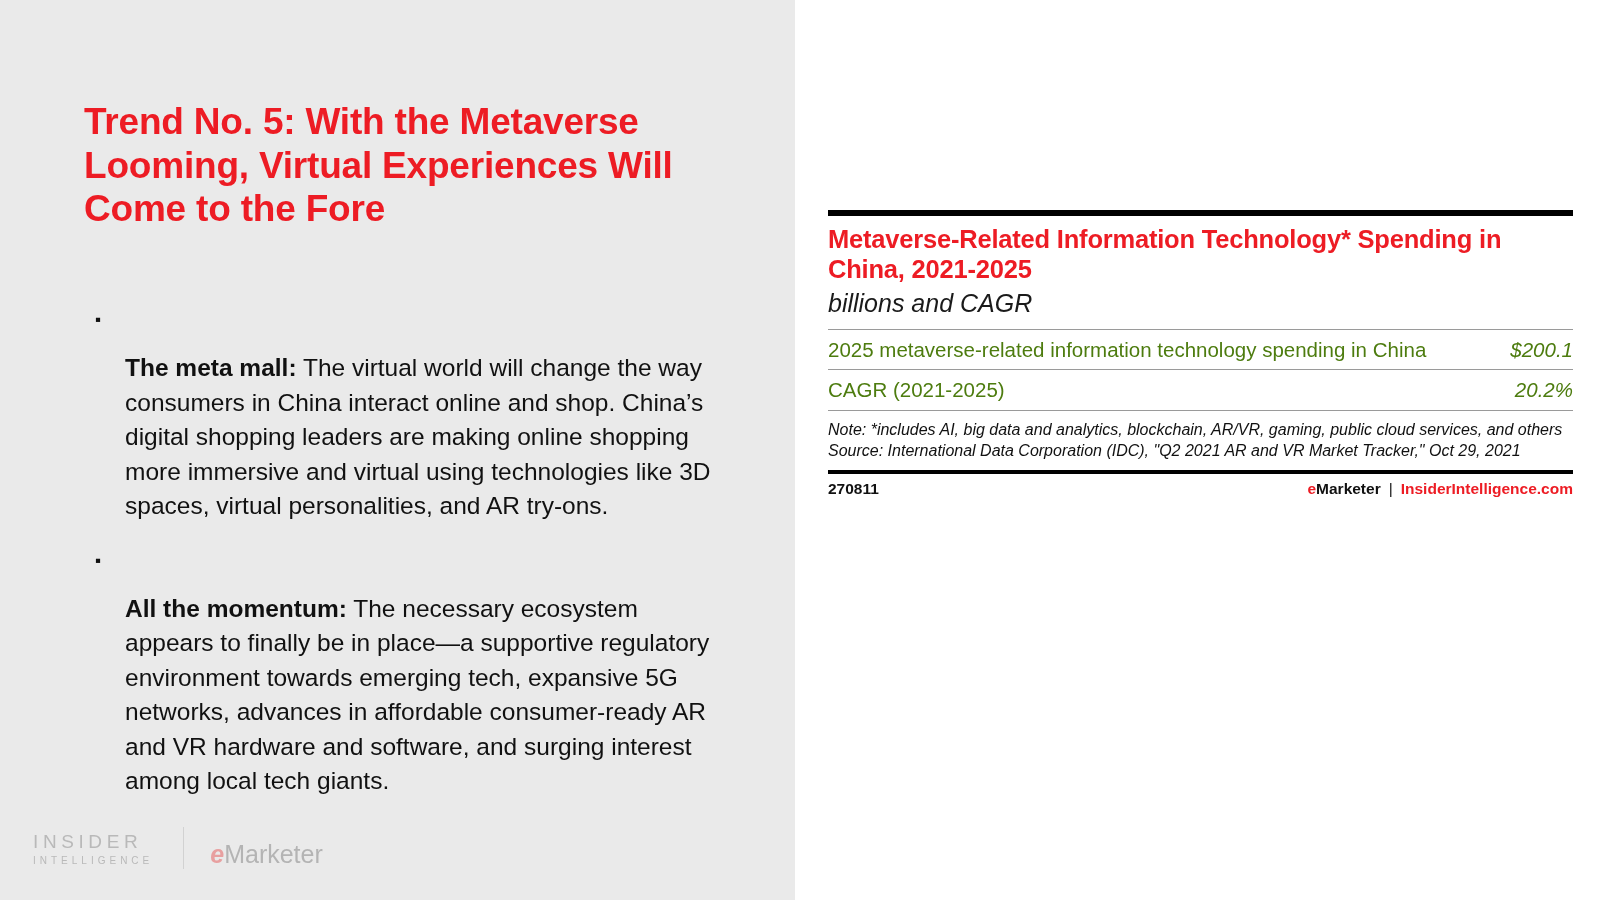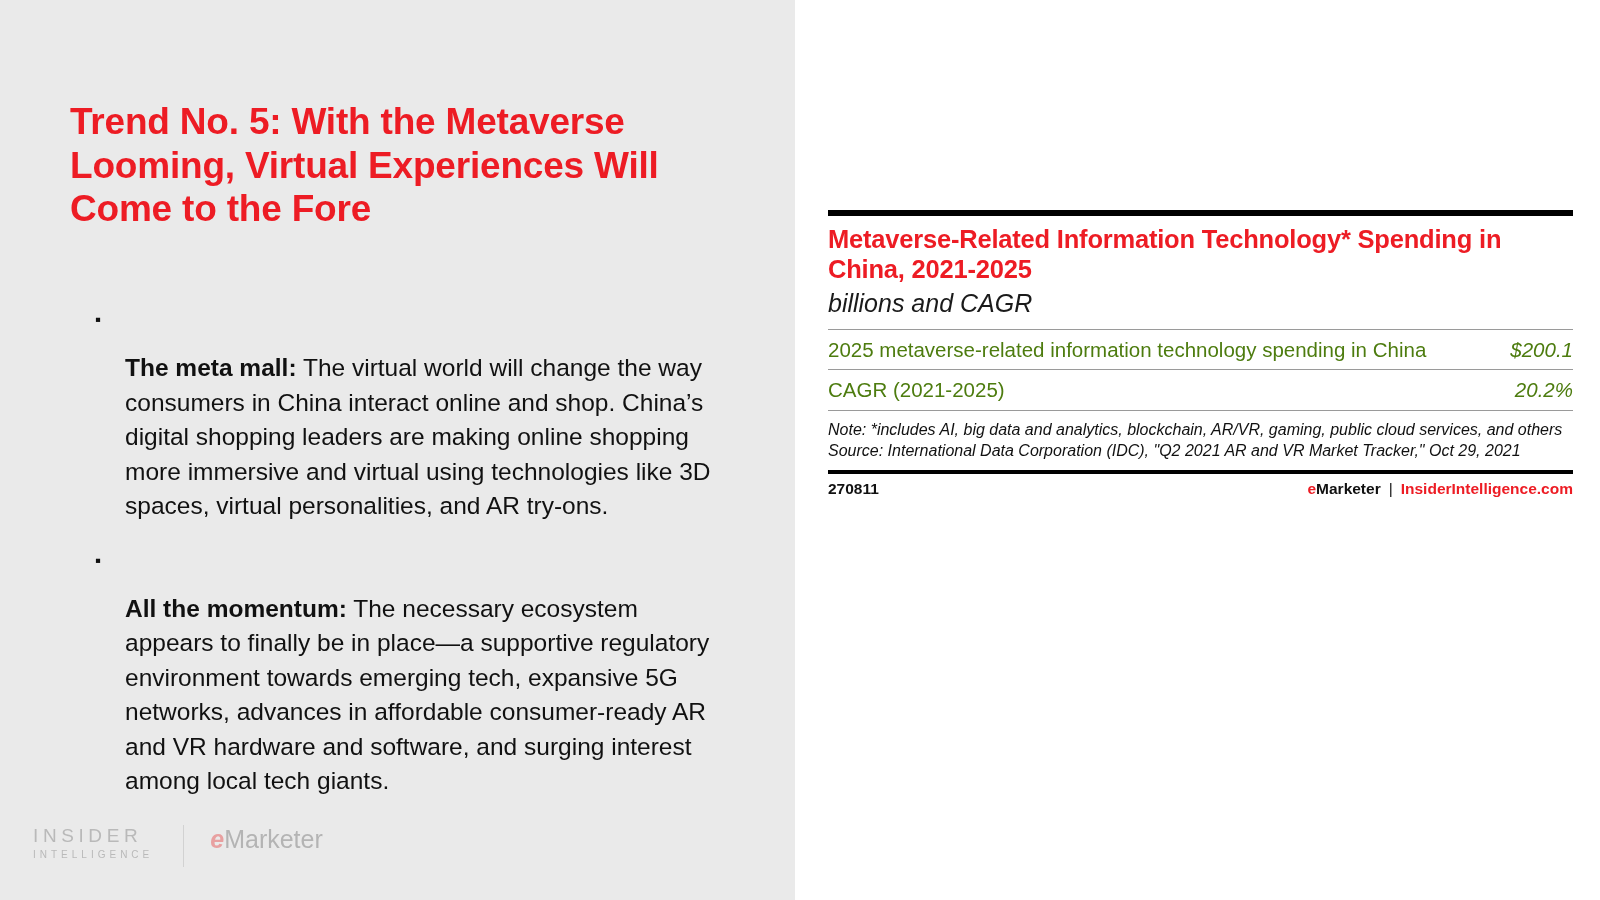--- a/index.html
+++ b/index.html
@@ -12,42 +12,42 @@
   }
   .slide { position: relative; width: 1600px; height: 900px; background: #ffffff; }
 
   
   .left-panel {
     position: absolute; left: 0; top: 0;
     width: 795px; height: 900px;
     background: #eaeaea;
   }
   .headline {
-    position: absolute; left: 70px; top: 100px; width: 640px;
+    position: absolute; left: 84px; top: 100px; width: 640px;
     color: #ed1c24;
     font-size: 37px; font-weight: bold; line-height: 1.18;
     letter-spacing: -0.2px;
   }
   .bullets {
     position: absolute; left: 95px; top: 303px; width: 620px;
   }
   .bullet { display: flex; margin-bottom: 20px; }
   .bullet-marker {
     flex: 0 0 auto; width: 30px;
     color: #111; font-size: 17px; line-height: 34.5px;
   }
   .bullet-text {
     flex: 1 1 auto;
     color: #111; font-size: 24.5px; line-height: 34.5px; margin-top: 48px;
   }
   .bullet-lead { font-weight: bold; }
 
   .brand-footer {
     position: absolute; left: 33px; top: 825px;
-    display: flex; align-items: flex-start; height: 44px;
+    display: flex; align-items: flex-end; height: 44px;
   }
   .bf-insider { display: flex; flex-direction: column; justify-content: center; }
   .bf-insider .l1 {
     color: #b9b9b9; font-size: 19px; letter-spacing: 4.6px; line-height: 22px;
   }
   .bf-insider .l2 {
     color: #b9b9b9; font-size: 10px; letter-spacing: 4.0px; line-height: 16px;
   }
   .bf-divider {
     width: 1px; height: 42px; background: #d2d2d2; margin: 0 26px 0 30px;

